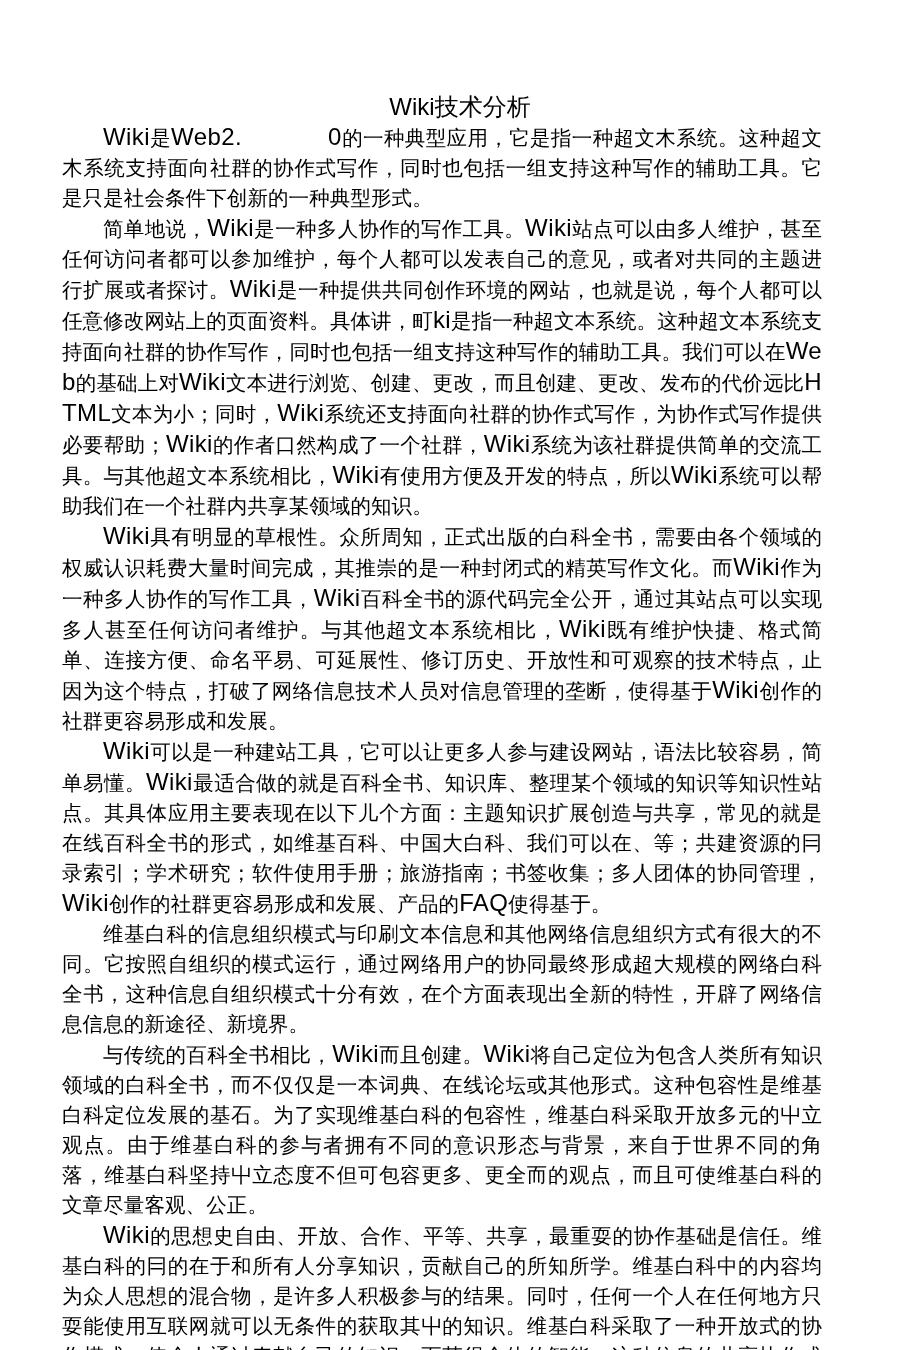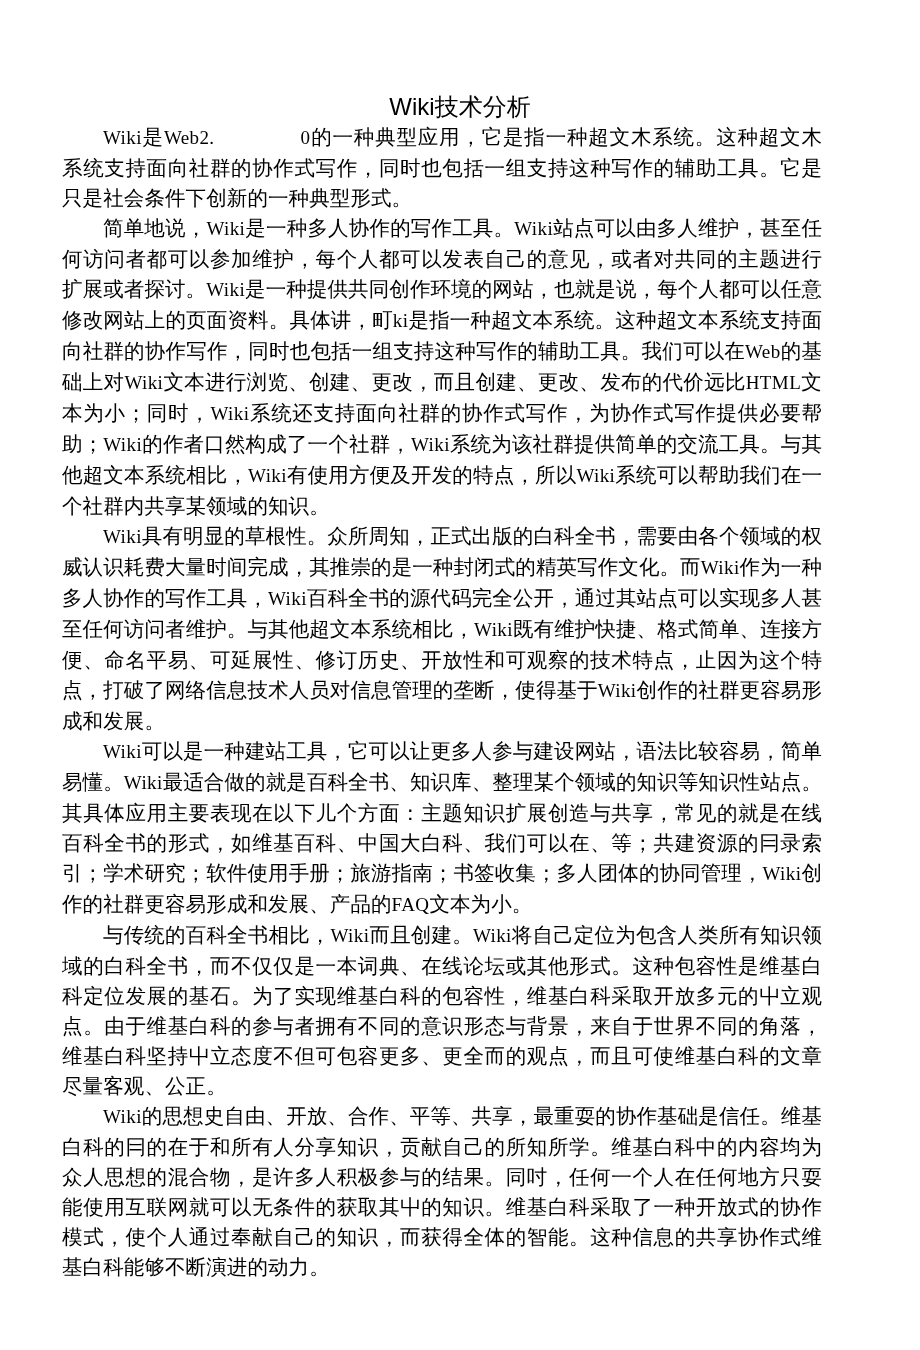--- a/index.html
+++ b/index.html
@@ -47,35 +47,36 @@
     line-height: 30px;
     text-align: justify;
     text-justify: inter-character;
     text-indent: 2em;
     letter-spacing: 0.1px;
     word-break: break-all;
     font-family: "Liberation Sans", "DejaVu Sans", sans-serif;
   }
   
   .lat {
-    font-family: Liberation Serif, serif;
-    font-size: 19px;
+    font-family: Liberation Sans, sans-serif;
+    font-size: 24px;
     letter-spacing: 0.4px;
   }
   .gap { display: inline-block; width: 4.2em; }
 </style>
 </head>
 <body>
 
 <div class="page">
 
   <h1 class="doc-title">Wiki技术分析</h1>
 
   <div class="body-block">
     <p class="para"><span class="lat">Wiki</span><span>是</span><span class="lat">Web2.</span><span class="gap"></span><span class="lat">0</span><span>的一种典型应用，它是指一种超文木系统。这种超文木系统支持面向社群的协作式写作，同时也包括一组支持这种写作的辅助工具。它是只是社会条件下创新的一种典型形式。</span></p>
     <p class="para"><span>简单地说，</span><span class="lat">Wiki</span><span>是一种多人协作的写作工具。</span><span class="lat">Wiki</span><span>站点可以由多人维护，甚至任何访问者都可以参加维护，每个人都可以发表自己的意见，或者对共同的主题进行扩展或者探讨。</span><span class="lat">Wiki</span><span>是一种提供共同创作环境的网站，也就是说，每个人都可以任意修改网站上的页面资料。具体讲，町</span><span class="lat">ki</span><span>是指一种超文本系统。这种超文本系统支持面向社群的协作写作，同时也包括一组支持这种写作的辅助工具。我们可以在</span><span class="lat">Web</span><span>的基础上对</span><span class="lat">Wiki</span><span>文本进行浏览、创建、更改，而且创建、更改、发布的代价远比</span><span class="lat">HTML</span><span>文本为小；同时，</span><span class="lat">Wiki</span><span>系统还支持面向社群的协作式写作，为协作式写作提供必要帮助；</span><span class="lat">Wiki</span><span>的作者口然构成了一个社群，</span><span class="lat">Wiki</span><span>系统为该社群提供简单的交流工具。与其他超文本系统相比，</span><span class="lat">Wiki</span><span>有使用方便及开发的特点，所以</span><span class="lat">Wiki</span><span>系统可以帮助我们在一个社群内共享某领域的知识。</span></p>
     <p class="para"><span class="lat">Wiki</span><span>具有明显的草根性。众所周知，正式出版的白科全书，需要由各个领域的权威认识耗费大量时间完成，其推崇的是一种封闭式的精英写作文化。而</span><span class="lat">Wiki</span><span>作为一种多人协作的写作工具，</span><span class="lat">Wiki</span><span>百科全书的源代码完全公开，通过其站点可以实现多人甚至任何访问者维护。与其他超文本系统相比，</span><span class="lat">Wiki</span><span>既有维护快捷、格式简单、连接方便、命名平易、可延展性、修订历史、开放性和可观察的技术特点，止因为这个特点，打破了网络信息技术人员对信息管理的垄断，使得基于</span><span class="lat">Wiki</span><span>创作的社群更容易形成和发展。</span></p>
-    <p class="para"><span class="lat">Wiki</span><span>可以是一种建站工具，它可以让更多人参与建设网站，语法比较容易，简单易懂。</span><span class="lat">Wiki</span><span>最适合做的就是百科全书、知识库、整理某个领域的知识等知识性站点。其具体应用主要表现在以下儿个方面：主题知识扩展创造与共享，常见的就是在线百科全书的形式，如维基百科、中国大白科、我们可以在、等；共建资源的冃录索引；学术研究；软件使用手册；旅游指南；书签收集；多人团体的协同管理，</span><span class="lat">Wiki</span><span>创作的社群更容易形成和发展、产品的</span><span class="lat">FAQ</span><span>文本为小。</span></p>
+    <p class="para"><span class="lat">Wiki</span><span>可以是一种建站工具，它可以让更多人参与建设网站，语法比较容易，简单易懂。</span><span class="lat">Wiki</span><span>最适合做的就是百科全书、知识库、整理某个领域的知识等知识性站点。其具体应用主要表现在以下儿个方面：主题知识扩展创造与共享，常见的就是在线百科全书的形式，如维基百科、中国大白科、我们可以在、等；共建资源的冃录索引；学术研究；软件使用手册；旅游指南；书签收集；多人团体的协同管理，</span><span class="lat">Wiki</span><span>创作的社群更容易形成和发展、产品的</span><span class="lat">FAQ</span><span>使得基于。</span></p>
+    <p class="para"><span>维基白科的信息组织模式与印刷文本信息和其他网络信息组织方式有很大的不同。它按照自组织的模式运行，通过网络用户的协同最终形成超大规模的网络白科全书，这种信息自组织模式十分有效，在个方面表现出全新的特性，开辟了网络信息信息的新途径、新境界。</span></p>
     <p class="para"><span>与传统的百科全书相比，</span><span class="lat">Wiki</span><span>而且创建。</span><span class="lat">Wiki</span><span>将自己定位为包含人类所有知识领域的白科全书，而不仅仅是一本词典、在线论坛或其他形式。这种包容性是维基白科定位发展的基石。为了实现维基白科的包容性，维基白科采取开放多元的屮立观点。由于维基白科的参与者拥有不同的意识形态与背景，来自于世界不同的角落，维基白科坚持屮立态度不但可包容更多、更全而的观点，而且可使维基白科的文章尽量客观、公正。</span></p>
     <p class="para"><span class="lat">Wiki</span><span>的思想史自由、开放、合作、平等、共享，最重耍的协作基础是信任。维基白科的冃的在于和所有人分享知识，贡献自己的所知所学。维基白科中的内容均为众人思想的混合物，是许多人积极参与的结果。同吋，任何一个人在任何地方只耍能使用互联网就可以无条件的获取其屮的知识。维基白科采取了一种开放式的协作模式，使个人通过奉献自己的知识，而获得全体的智能。这种信息的共享协作式维基白科能够不断演进的动力。</span></p>
   </div>
 
 </div>
 
 </body></html>

